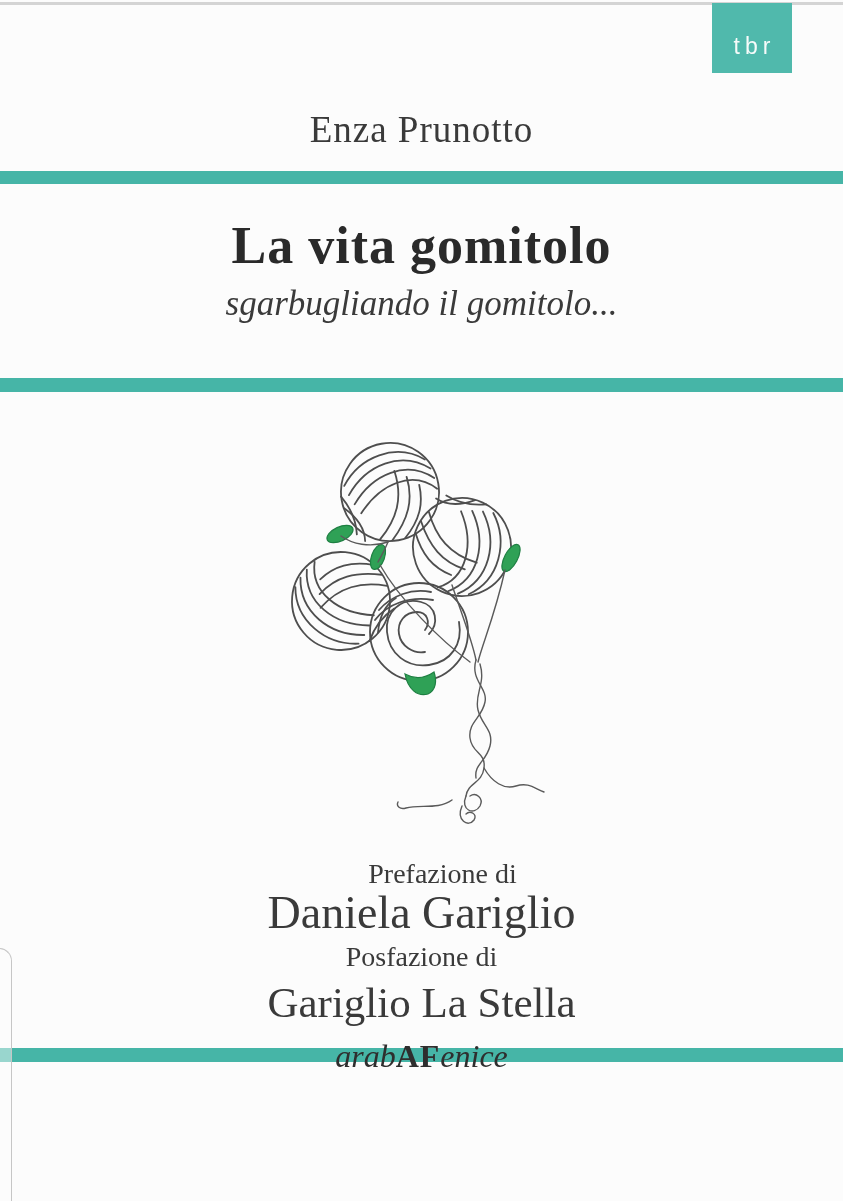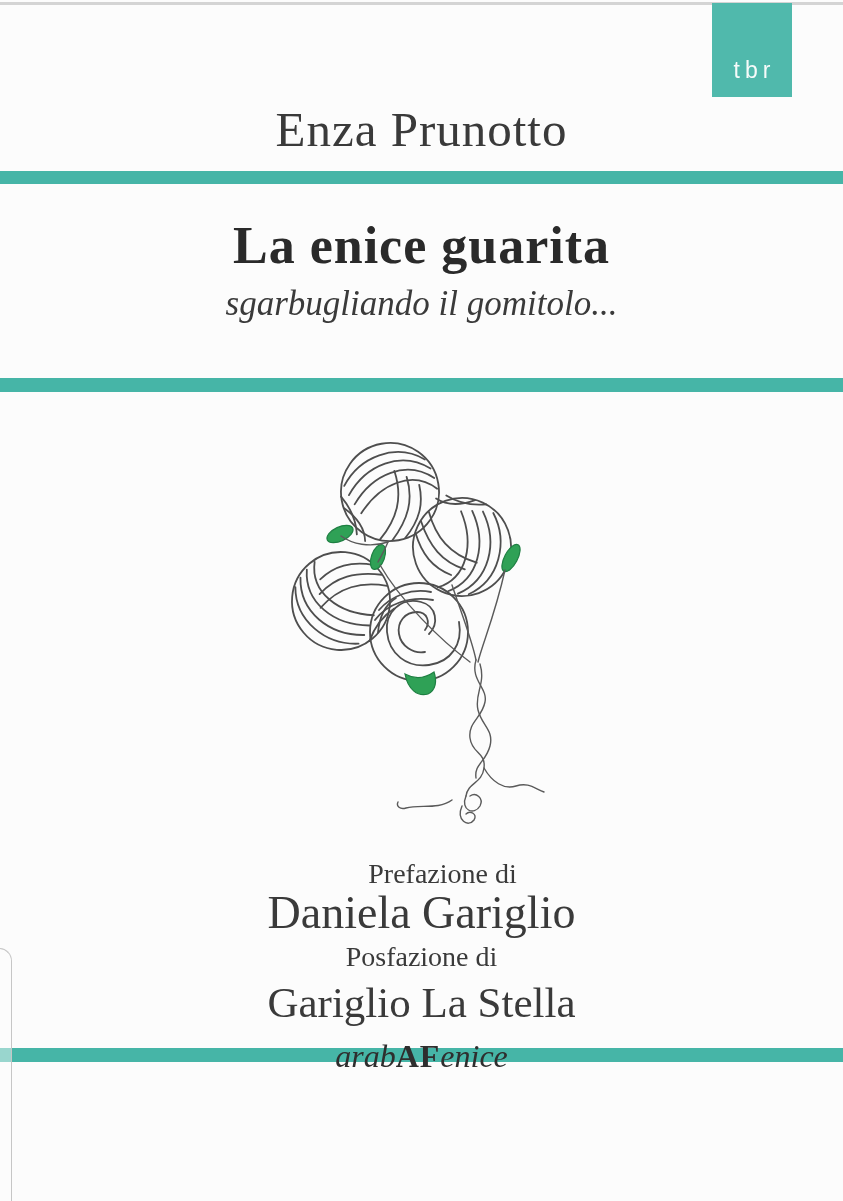--- a/index.html
+++ b/index.html
@@ -8,29 +8,29 @@
     --card_edge:#c6c6c6; --bg:#fcfcfc;
   }
   html,body{margin:0;padding:0;}
   body{background:#e9e9e9;font-family:"Liberation Serif",serif;}
   .cover{
     position:relative; width:843px; height:1201px; background:var(--bg);
     overflow:hidden; margin:0;
   }
   .top-line{position:absolute;left:0;top:2px;width:100%;height:3px;background:var(--top_line);}
   .imprint{
-    position:absolute;left:712px;top:3px;width:80px;height:94px;background:var(--imprint_bg);
+    position:absolute;left:712px;top:3px;width:80px;height:70px;background:var(--imprint_bg);
     display:flex;align-items:flex-end;justify-content:center;
   }
   .imprint span{
     font-family:"Liberation Sans",sans-serif;color:#f6fbfa;font-size:23px;
     letter-spacing:5px;padding-bottom:13px;padding-left:5px;
   }
   .centered{position:absolute;left:0;width:100%;text-align:center;}
-  .author{top:106px;font-size:49px;line-height:48px;color:var(--ink);letter-spacing:1px;}
+  .author{top:106px;font-size:37px;line-height:48px;color:var(--ink);letter-spacing:1px;}
   .bar{position:absolute;left:0;width:100%;background:var(--teal);}
   .bar1{top:171px;height:13px;}
   .bar2{top:378px;height:14px;}
   .bar3{top:1048px;height:14px;}
   .bar3::before{content:'';position:absolute;left:0;top:0;bottom:0;width:11px;background:rgba(255,255,255,0.45);}
   .title{top:216px;font-size:52px;font-weight:bold;color:var(--title_ink);letter-spacing:1px;}
   .subtitle{top:284px;font-size:35px;font-style:italic;color:var(--ink);}
   .pre-label{top:858px;font-size:28px;color:var(--ink);padding-left:21px;}
   .pre-name{top:886px;font-size:46px;color:var(--ink);}
   .post-label{top:941px;font-size:28px;color:var(--ink);}
@@ -56,21 +56,21 @@
   <div class="top-line"></div>
 
   <div class="imprint">
     <span>tbr</span>
   </div>
 
   <div class="centered author">Enza Prunotto</div>
 
   <div class="bar bar1"></div>
 
-  <div class="centered title">La enice guarita</div>
+  <div class="centered title">La vita gomitolo</div>
   <div class="centered subtitle">sgarbugliando il gomitolo...</div>
 
   <div class="bar bar2"></div>
 
   <svg class="illu" role="img" width="280" height="410" viewBox="280 430 280 410" xmlns="http://www.w3.org/2000/svg" aria-label="Hand-drawn sketch of four yarn balls held like balloons, with small green leaves and tangled strings hanging below">
     <defs>
       <g id="yb">
         <circle class="stroke" r="49"></circle>
         <path class="stroke" d="M-44,-14 C-24,-40 14,-48 40,-26"></path>
         <path class="stroke" d="M-41,-4 C-19,-31 18,-39 44,-16"></path>

